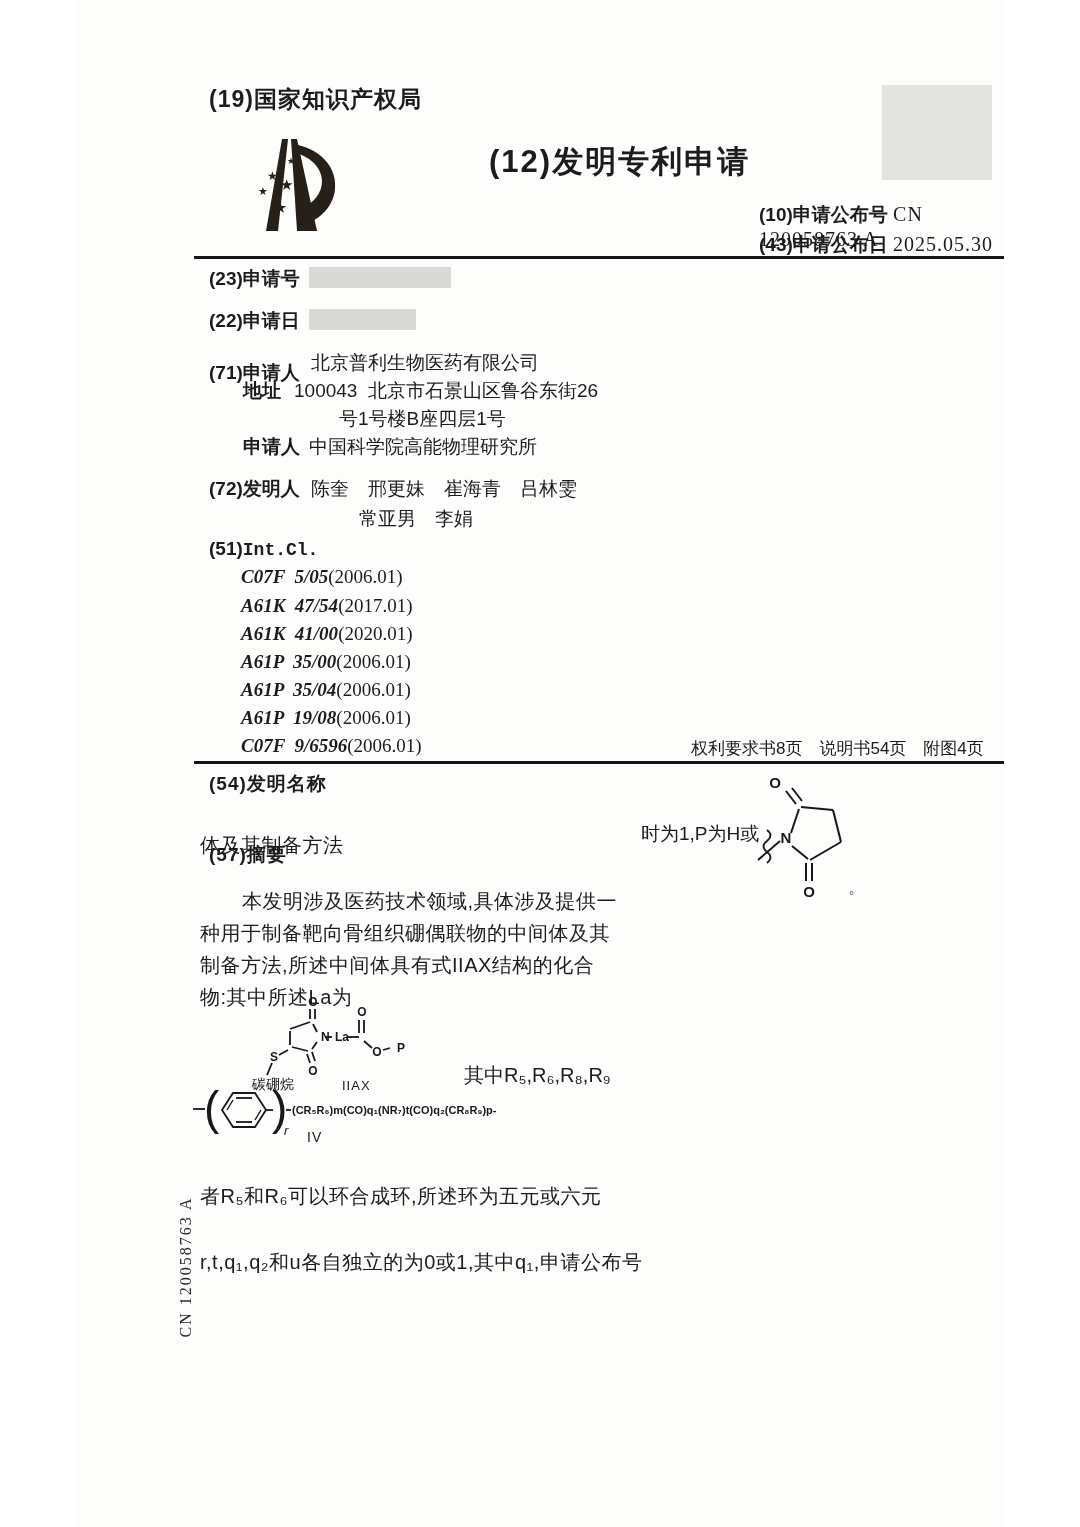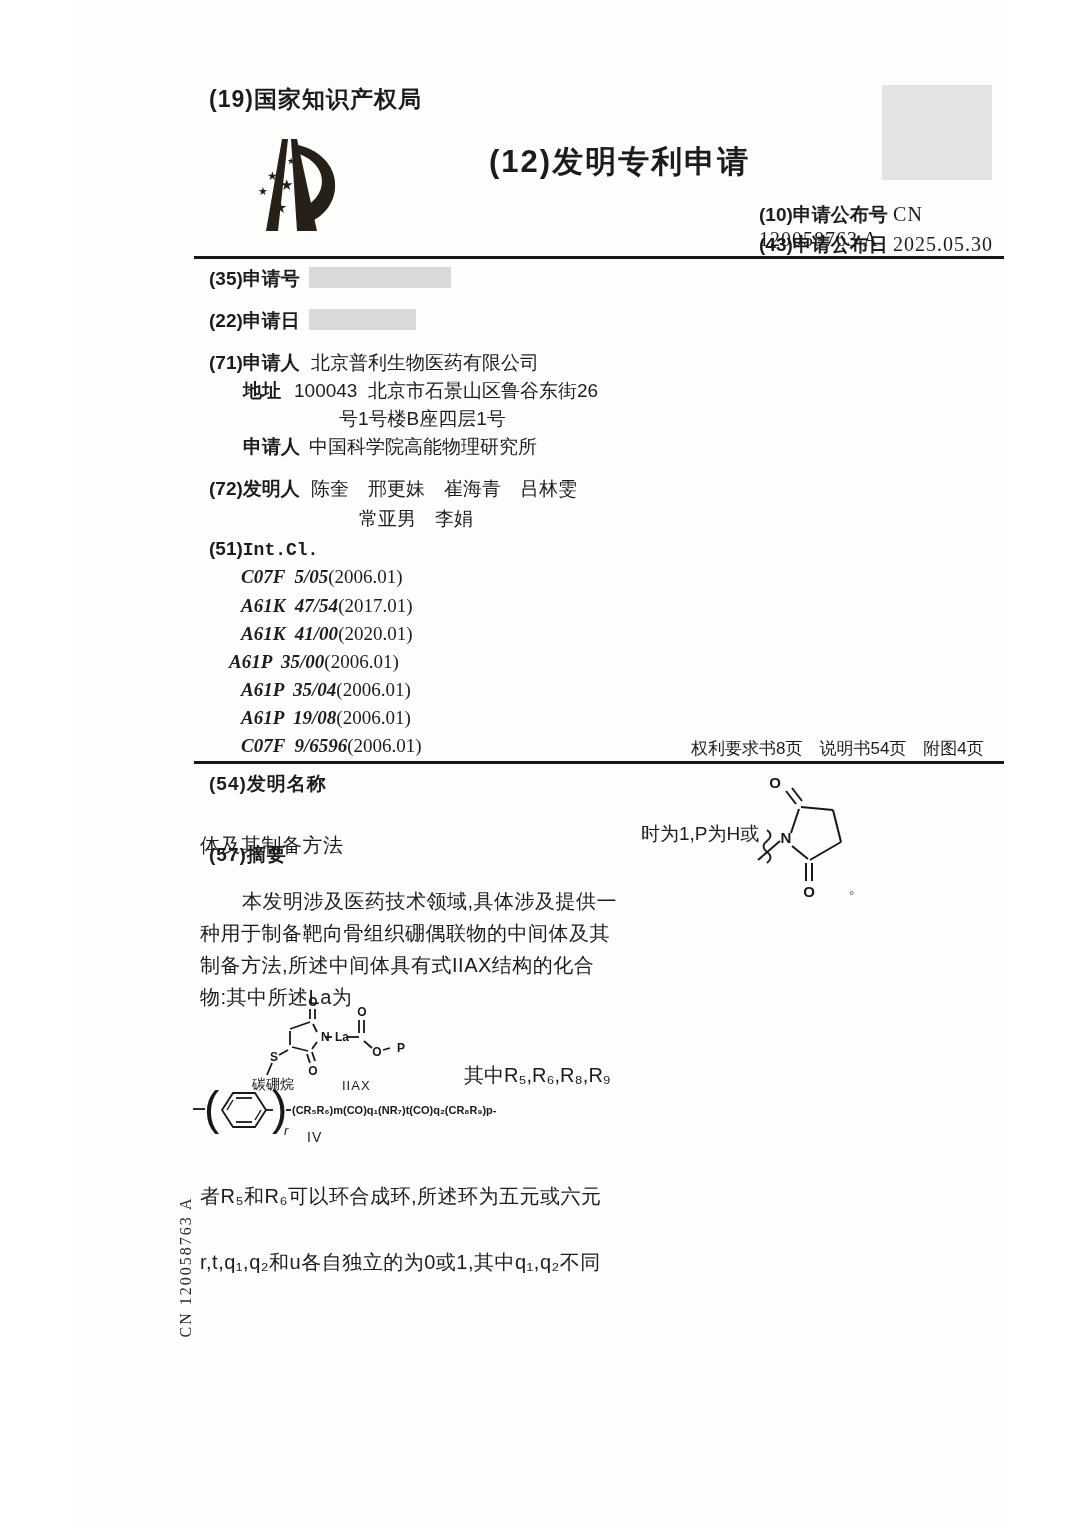--- a/index.html
+++ b/index.html
@@ -66,27 +66,27 @@
     <span class="lbl">(10)申请公布号</span>
     <span class="val">CN 120058763 A</span>
   </div>
   <div class="abs pubrow" style="left:683px; top:232px;">
     <span class="lbl">(43)申请公布日</span>
     <span class="val">2025.05.30</span>
   </div>
 
   <div class="abs divider" style="top:256px;"></div>
 
-  <div class="abs bib lbl" style="left:133px; top:266px;">(35)申请号</div>
+  <div class="abs bib lbl" style="left:133px; top:266px;">(23)申请号</div>
   <div class="abs redact" style="left:233px; top:267px; width:142px; height:21px;"></div>
 
   <div class="abs bib lbl" style="left:133px; top:308px;">(22)申请日</div>
   <div class="abs redact" style="left:233px; top:309px; width:107px; height:21px;"></div>
 
-  <div class="abs bib lbl" style="left:133px; top:350px;">(71)申请人</div>
+  <div class="abs bib lbl" style="left:133px; top:360px;">(71)申请人</div>
   <div class="abs bib" style="left:235px; top:350px;">北京普利生物医药有限公司</div>
 
   <div class="abs bib lbl" style="left:167px; top:378px;">地址</div>
   <div class="abs bib pre" style="left:218px; top:378px;">100043  北京市石景山区鲁谷东街26</div>
   <div class="abs bib" style="left:263px; top:406px;">号1号楼B座四层1号</div>
 
   <div class="abs bib lbl" style="left:167px; top:434px;">申请人</div>
   <div class="abs bib" style="left:233px; top:434px;">中国科学院高能物理研究所</div>
 
   <div class="abs bib lbl" style="left:133px; top:476px;text-align:center;">(72)发明人</div>
@@ -99,21 +99,21 @@
 
   <div class="abs" style="left:165px; top:566px;">
     <span class="cls-code">C07F  5/05</span><span class="cls-year">(2006.01)</span>
   </div>
   <div class="abs" style="left:165px; top:595px;">
     <span class="cls-code">A61K  47/54</span><span class="cls-year">(2017.01)</span>
   </div>
   <div class="abs" style="left:165px; top:623px;">
     <span class="cls-code">A61K  41/00</span><span class="cls-year">(2020.01)</span>
   </div>
-  <div class="abs" style="left:153px; top:651px;">
+  <div class="abs" style="left:165px; top:651px;">
     <span class="cls-code">A61P  35/00</span><span class="cls-year">(2006.01)</span>
   </div>
   <div class="abs" style="left:165px; top:679px;">
     <span class="cls-code">A61P  35/04</span><span class="cls-year">(2006.01)</span>
   </div>
   <div class="abs" style="left:165px; top:707px;">
     <span class="cls-code">A61P  19/08</span><span class="cls-year">(2006.01)</span>
   </div>
   <div class="abs" style="left:165px; top:735px;">
     <span class="cls-code">C07F  9/6596</span><span class="cls-year">(2006.01)</span>
@@ -200,17 +200,17 @@
       <line x1="97" y1="32" x2="102" y2="32"></line>
     </g>
     <text class="paren" x="15" y="46">(</text>
     <text class="paren" x="83" y="46">)</text>
     <text class="subr" x="95" y="57">r</text>
     <text class="chain" x="103" y="36">(CR₅R₆)m(CO)q₁(NR₇)t(CO)q₂(CR₈R₉)p-</text>
     <text class="struct-label" x="118" y="64" style="font-size:14px;">IV</text>
   </svg>
 
   <div class="abs body20" style="left:124px; top:1183px;">者R₅和R₆可以环合成环,所述环为五元或六元</div>
-  <div class="abs body20" style="left:124px; top:1249px;">r,t,q₁,q₂和u各自独立的为0或1,其中q₁,q₂不同</div>
+  <div class="abs body20" style="left:124px; top:1249px;">r,t,q₁,q₂和u各自独立的为0或1,其中q₁,申请公布号</div>
 
   <div class="abs sidecode">CN 120058763 A</div>
 
 </div>
 
 </body></html>

